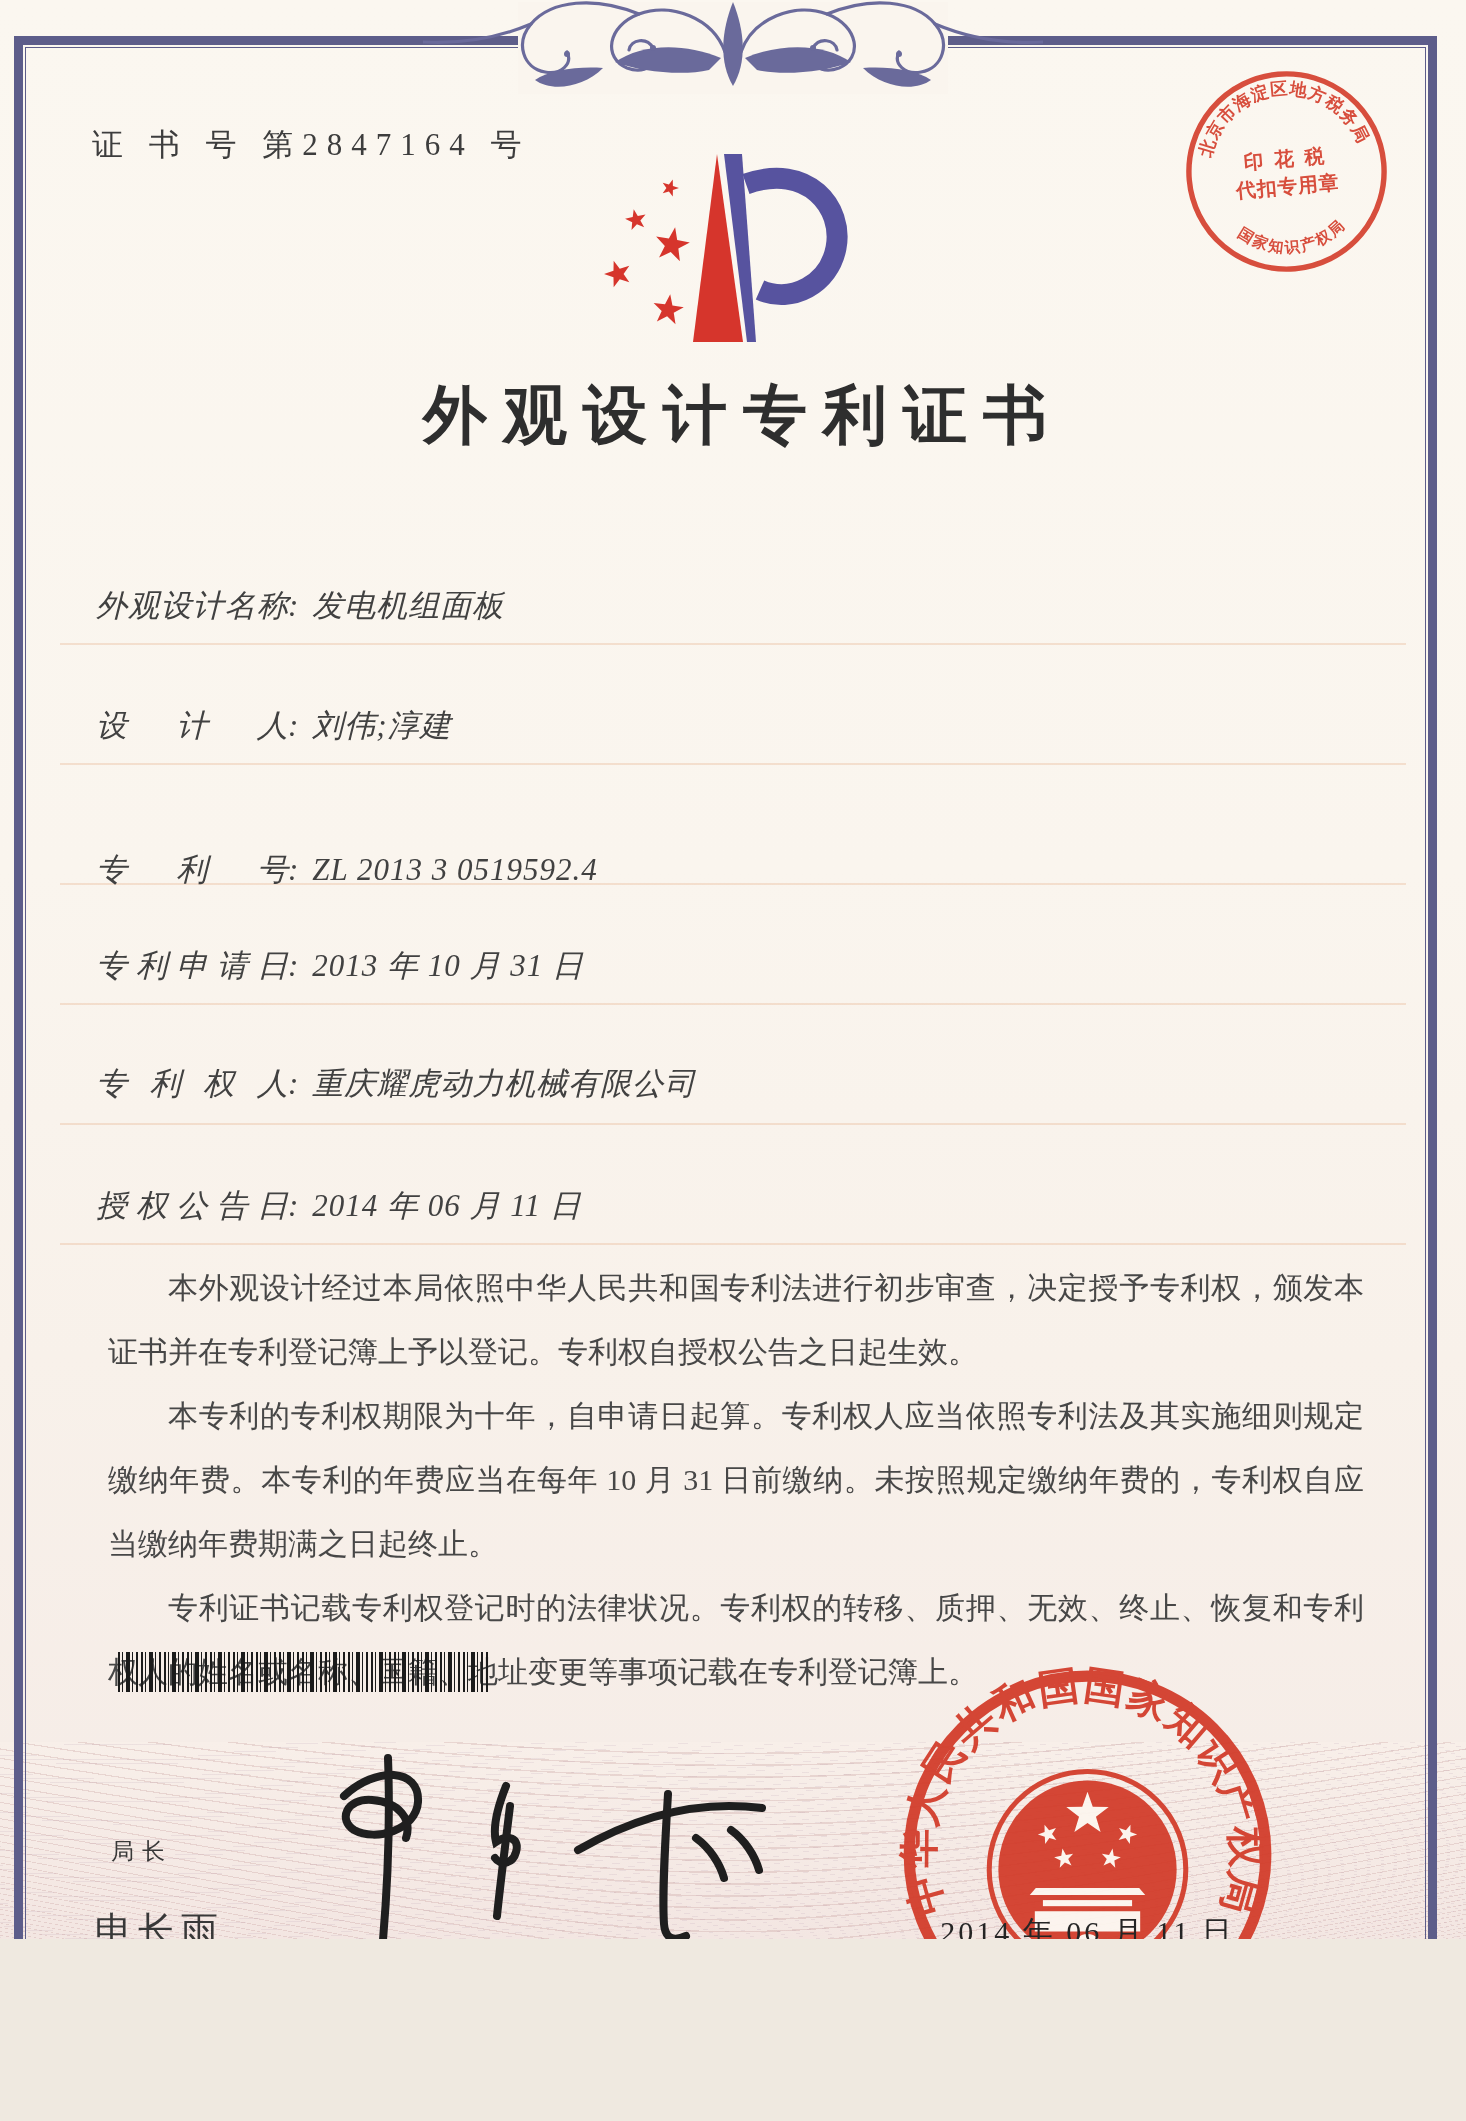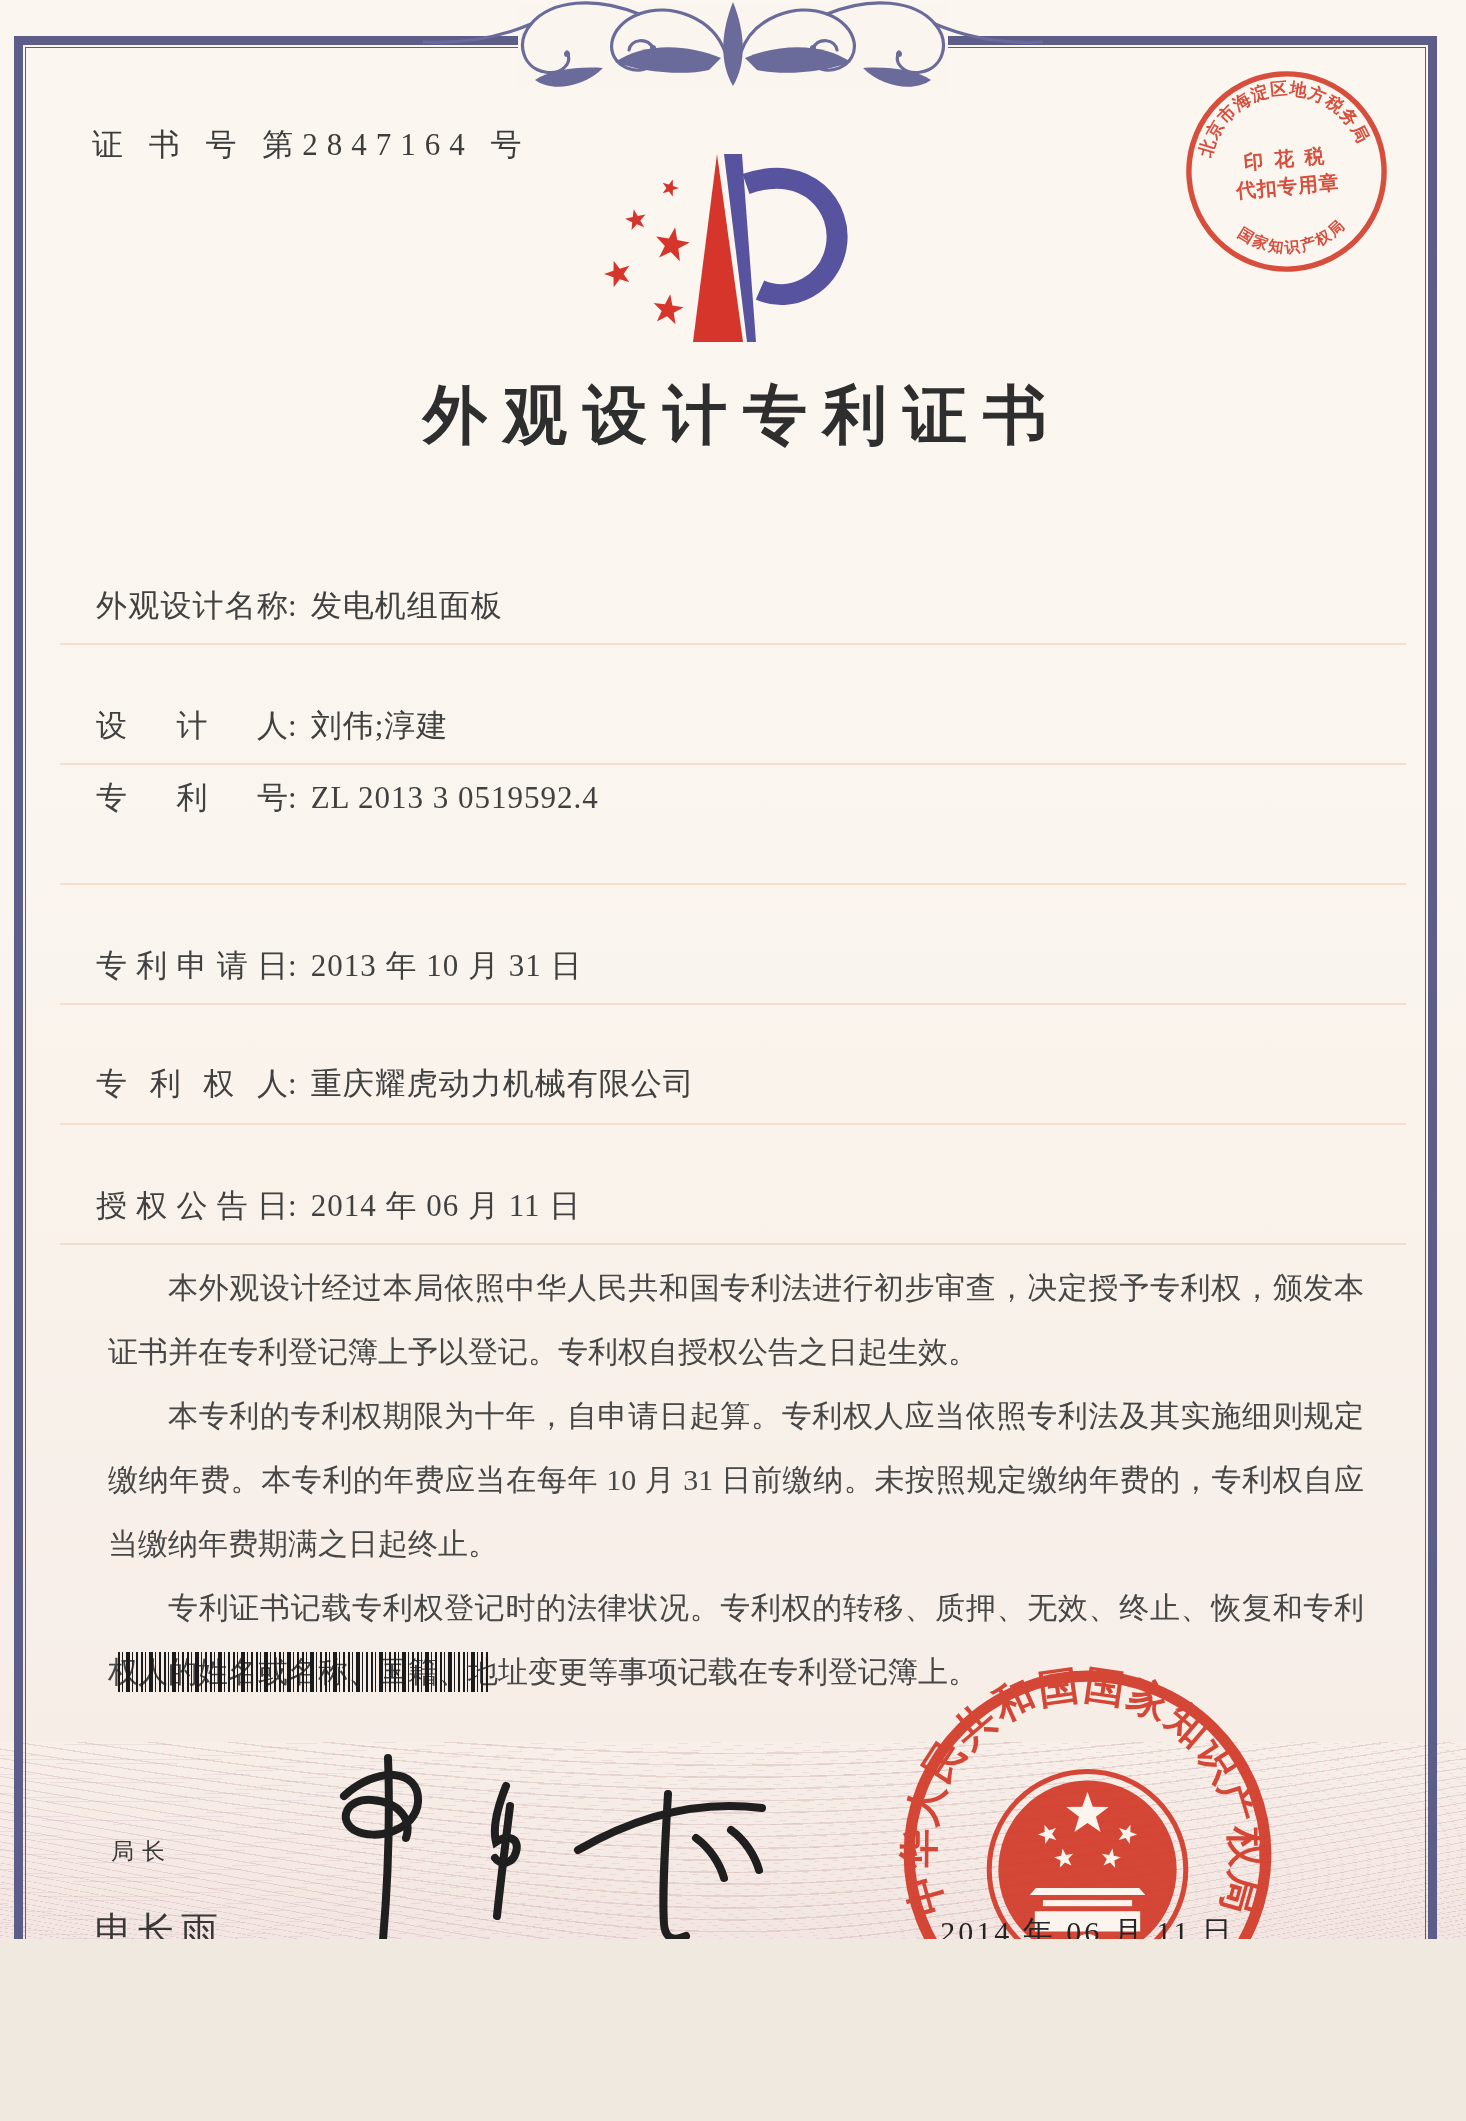--- a/index.html
+++ b/index.html
@@ -20,25 +20,25 @@
     background:repeating-linear-gradient(180deg,transparent 0 118px,rgba(226,163,120,.28) 118px 120px);
   }
   .frame{position:absolute;left:14px;top:36px;width:1405px;height:2062px;border:9px solid #5d5d8a;z-index:2;}
   .frame::after{content:"";position:absolute;inset:2px;border:1px solid #5d5d8a;}
   .ornament{position:absolute;left:423px;top:-18px;width:620px;height:132px;z-index:3;}
   .cert-number{position:absolute;left:92px;top:124px;font-size:31px;letter-spacing:9px;color:#3d3d3d;z-index:3;}
   .tax-stamp{position:absolute;left:1183px;top:68px;width:207px;height:207px;z-index:3;transform:rotate(-5deg);opacity:.92;}
   .logo{position:absolute;left:596px;top:150px;width:256px;height:206px;z-index:3;}
   .title{position:absolute;left:0;right:0;top:372px;text-align:center;font-size:64px;font-weight:700;
          letter-spacing:16px;color:#2e2e2e;z-index:3;padding-left:20px;}
-  .field{position:absolute;left:96px;font-size:31px;color:#414141;z-index:3;white-space:nowrap;}
+  .field{position:absolute;left:96px;font-size:31px;color:#414141;z-index:3;white-space:nowrap;font-style:italic;}
   .field .lab{display:inline-block;width:192px;text-align:justify;text-align-last:justify;}
   .field .colon{display:inline-block;}
   .field .val{margin-left:14px;letter-spacing:1px;}
-  .f1{top:585px}.f2{top:705px}.f3{top:777px}.f4{top:945px}.f5{top:1063px}.f6{top:1185px}
+  .f1{top:585px}.f2{top:705px}.f3{top:849px}.f4{top:945px}.f5{top:1063px}.f6{top:1185px}
   .body-text{position:absolute;left:108px;top:1256px;width:1256px;z-index:3;}
   .body-text p{margin:0;text-indent:2em;font-size:30px;line-height:64px;color:#474747;text-align:justify;}
   .barcode{
     position:absolute;left:118px;top:1652px;width:372px;height:40px;z-index:3;
     background:repeating-linear-gradient(90deg,#1b1b1b 0 2px,transparent 2px 4px,#1b1b1b 4px 5px,
       transparent 5px 8px,#1b1b1b 8px 12px,transparent 12px 14px,#1b1b1b 14px 15px,transparent 15px 18px,
       #1b1b1b 18px 20px,transparent 20px 23px);
   }
   .director-label{position:absolute;left:111px;top:1836px;font-size:23px;letter-spacing:8px;color:#383838;z-index:3;}
   .director-name{position:absolute;left:95px;top:1906px;font-size:37px;letter-spacing:6px;color:#383838;z-index:3;}

